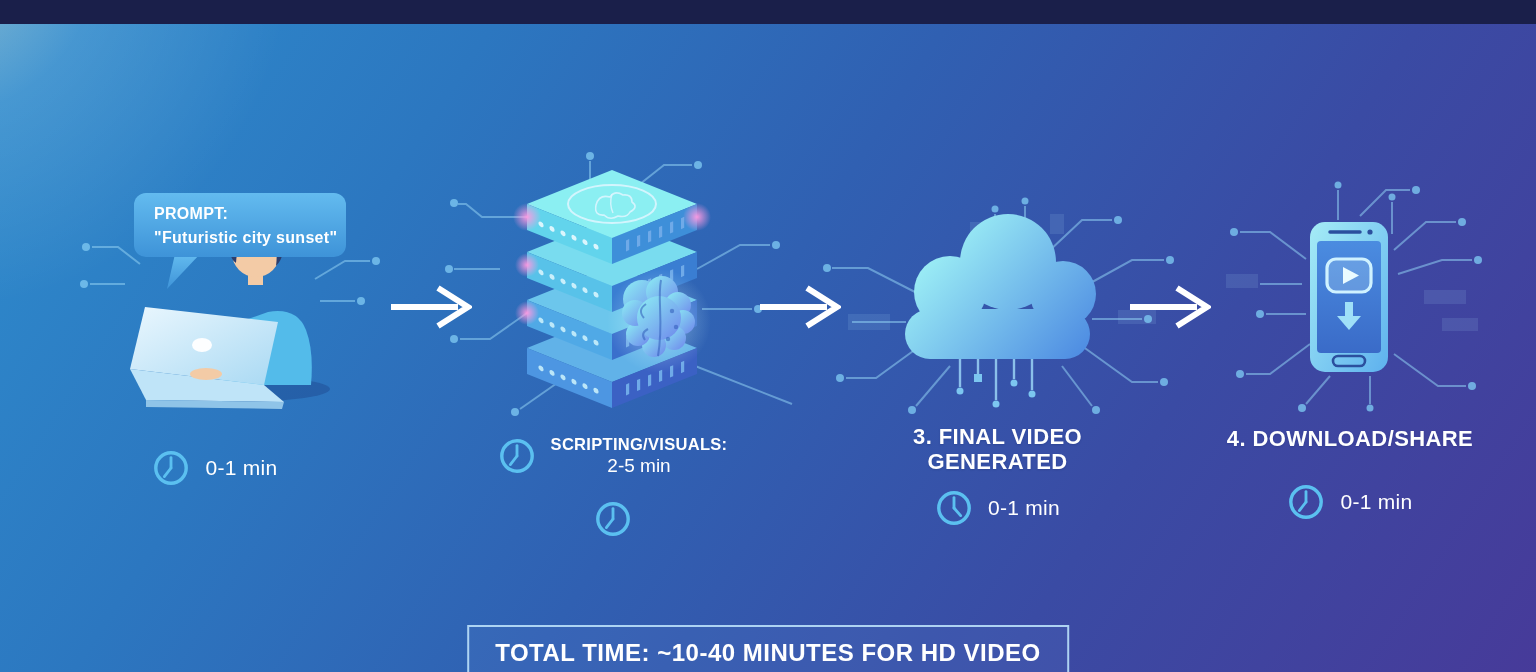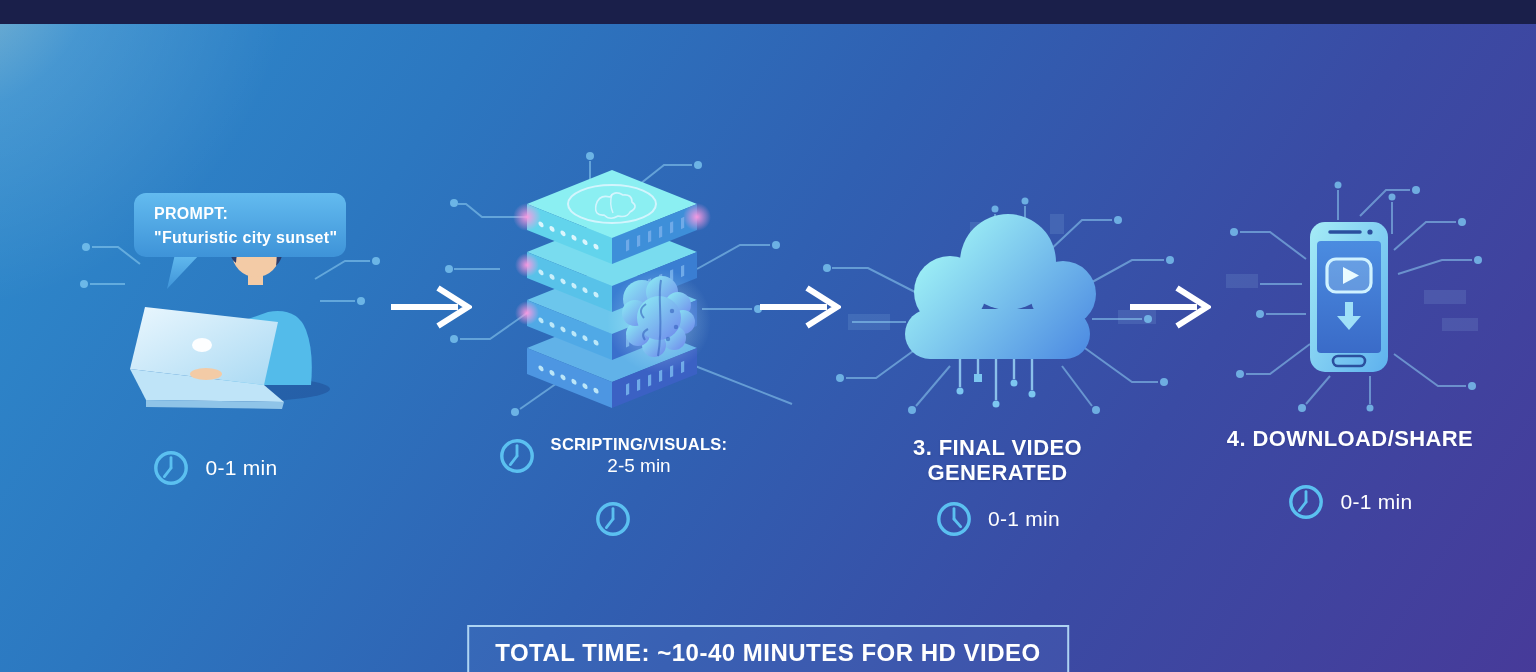--- a/index.html
+++ b/index.html
@@ -411,21 +411,21 @@
     </div>
     <div class="time-row" style="margin-top:22px;">
       <svg class="clock" width="38" height="38" viewBox="0 0 40 40">
         <circle cx="20" cy="20" r="16" stroke="#5BC0F0" stroke-width="3.6" fill="none"></circle>
         <line x1="20" y1="20" x2="20" y2="9" stroke="#5BC0F0" stroke-width="3" stroke-linecap="round"></line>
         <line x1="20" y1="20" x2="13" y2="29" stroke="#5BC0F0" stroke-width="3" stroke-linecap="round"></line>
       </svg>
     </div>
   </div>
 
-  <div class="step" style="left:860px;top:411px;width:275px;">
+  <div class="step" style="left:860px;top:400px;width:275px;">
     <div class="step-title">3. FINAL VIDEO</div>
     <div class="step-title">GENERATED</div>
     <div class="time-row" style="margin-top:15px;">
       <svg class="clock" width="38" height="38" viewBox="0 0 40 40">
         <circle cx="20" cy="20" r="16" stroke="#5BC0F0" stroke-width="3.6" fill="none"></circle>
         <line x1="20" y1="20" x2="20" y2="9" stroke="#5BC0F0" stroke-width="3" stroke-linecap="round"></line>
         <line x1="20" y1="20" x2="27" y2="28" stroke="#5BC0F0" stroke-width="3" stroke-linecap="round"></line>
       </svg>
       <span class="time-value">0-1 min</span>
     </div>

